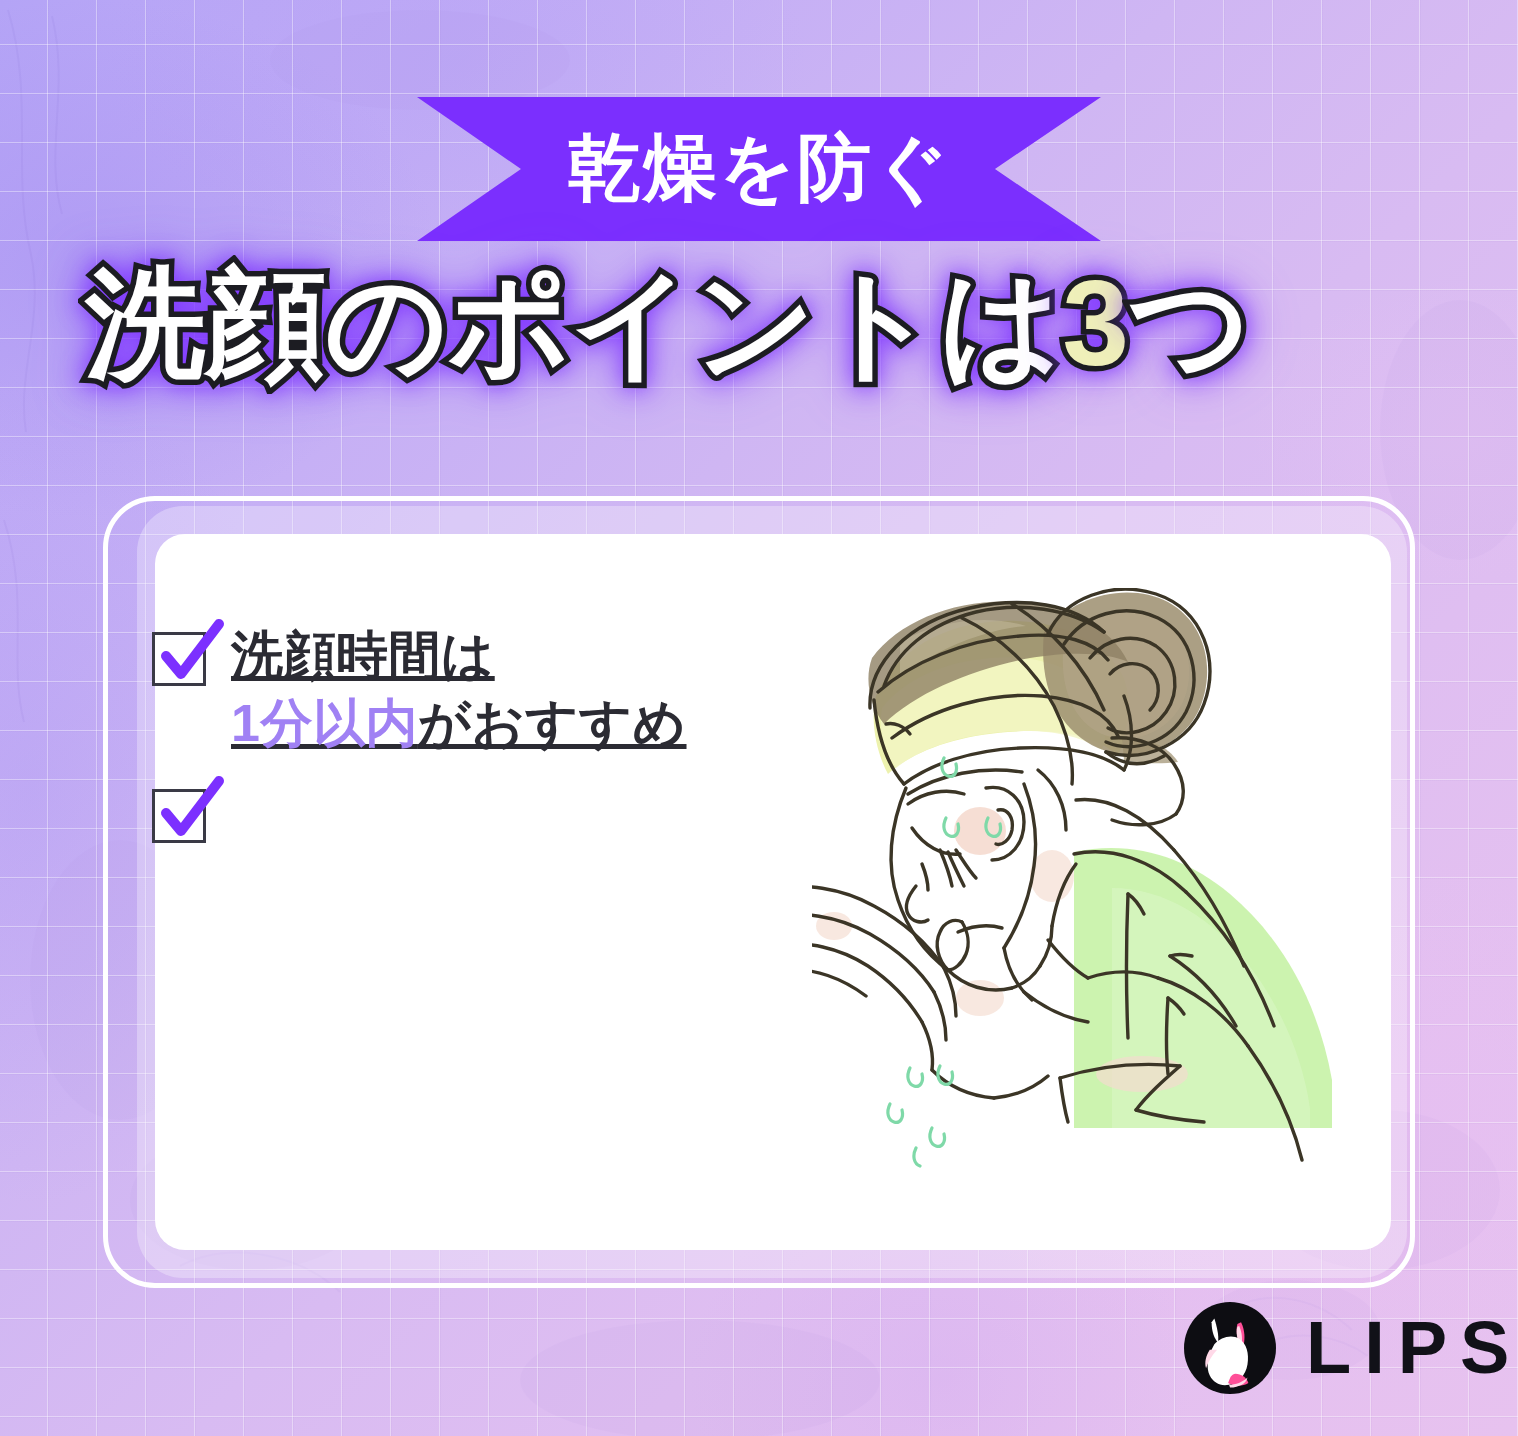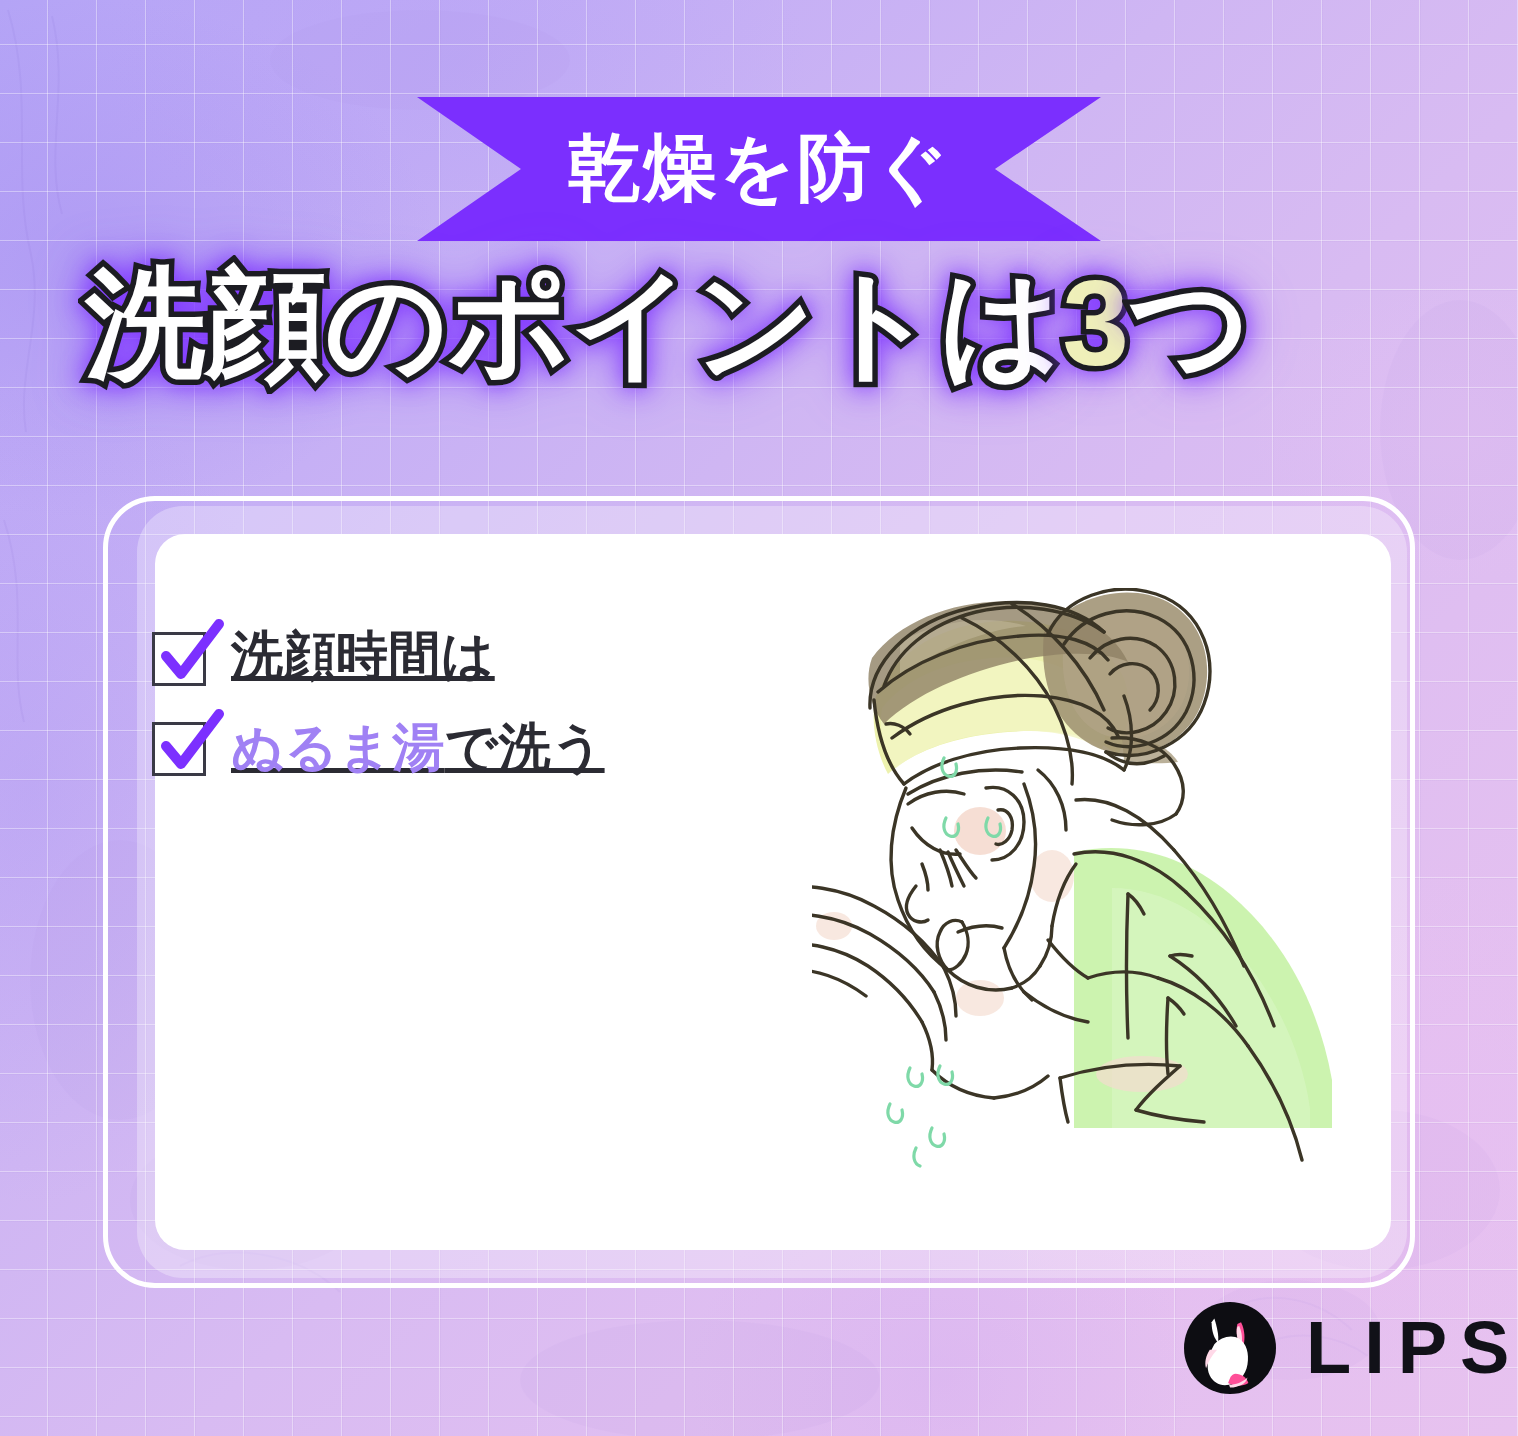--- a/index.html
+++ b/index.html
@@ -417,32 +417,30 @@
 
     <div class="check-item">
       <div class="checkbox">
         <div class="box"></div>
         <svg viewBox="0 0 70 70">
           <path d="M13,34 L28,52 L66,2" fill="none" stroke="#7c30ff" stroke-width="10" stroke-linecap="round" stroke-linejoin="round"></path>
         </svg>
       </div>
       <div class="check-lines">
         <div class="line"><span>洗顔時間は</span></div>
+        <div class="line"><span class="hl">1分以内</span><span>がおすすめ</span></div>
       </div>
     </div>
 
     <div class="check-item tight">
       <div class="checkbox">
         <div class="box"></div>
         <svg viewBox="0 0 70 70">
           <path d="M13,34 L28,52 L66,2" fill="none" stroke="#7c30ff" stroke-width="10" stroke-linecap="round" stroke-linejoin="round"></path>
         </svg>
-      </div>
-      <div class="check-lines">
-        <div class="line"><span class="hl">ぬるま湯</span><span>で洗う</span></div>
       </div>
     </div>
 
 
   </div>
 
   <div class="logo">
     <svg class="logo-mark" viewBox="0 0 100 100">
       <circle cx="50" cy="50" r="50" fill="#0d0d12"></circle>
       <path d="M33,18 C36,28 38,36 37,44 C33,40 30,32 30,22 Z" fill="#ffffff"></path>

